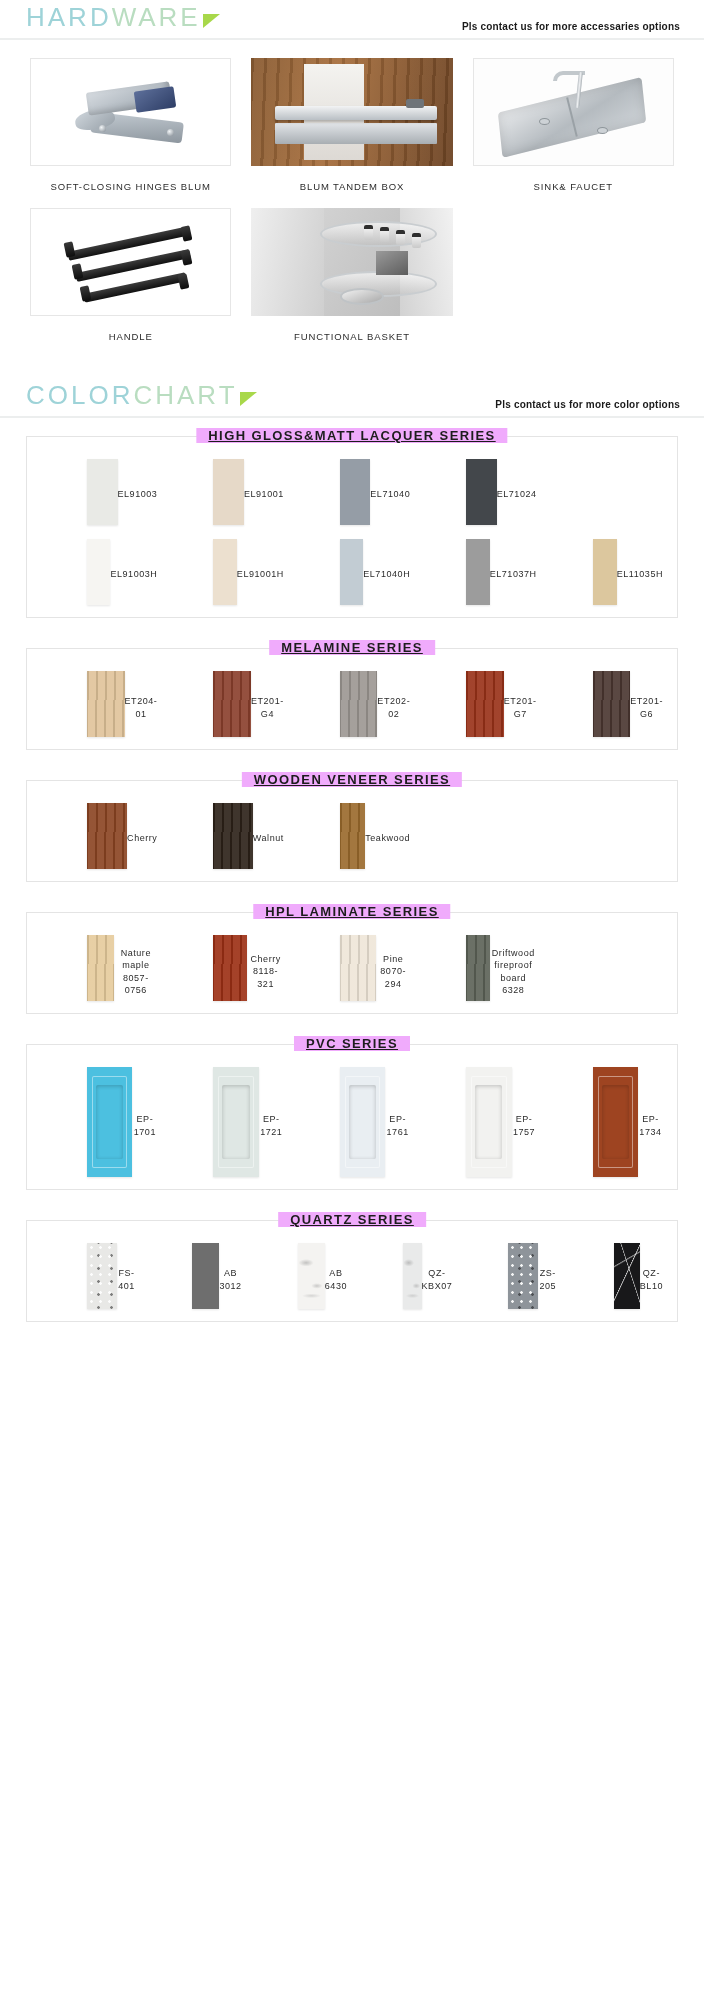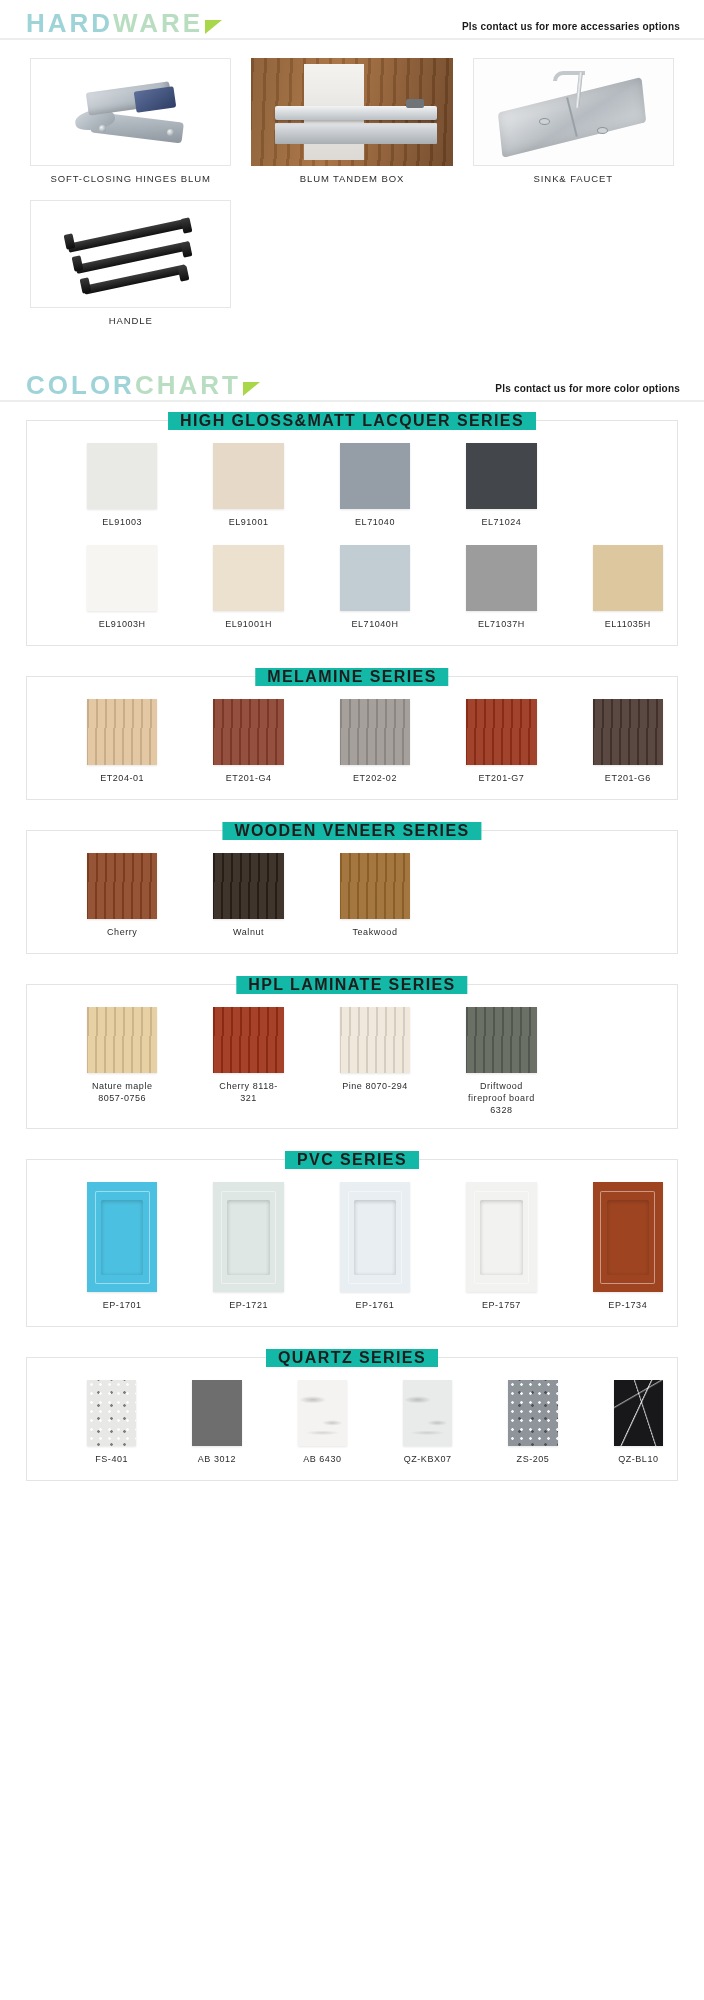--- a/index.html
+++ b/index.html
@@ -18,25 +18,25 @@
     align-items: flex-end;
     justify-content: space-between;
     padding: 0 24px 0 26px;
     border-bottom: 2px solid #eceeee;
     margin-bottom: 18px;
     height: 40px;
   }
   .banner-title {
     font-size: 26px;
     letter-spacing: 3px;
-    font-weight: 700;
+    font-weight: 400;
     display: flex;
     align-items: flex-end;
     line-height: 1;
-    padding-bottom: 2px;
+    padding-bottom: 8px;
   }
   .banner-title .t-a { color: #9ed3d8; }
   .banner-title .t-b { color: #b9ddc0; }
   .banner-arrow {
     width: 0; height: 0;
     border-left: 17px solid #a8d84a;
     border-bottom: 14px solid transparent;
     margin-left: 2px;
     margin-bottom: 2px;
     display: inline-block;
@@ -50,21 +50,21 @@
   }
 
   
   .hw-grid {
     display: grid;
     grid-template-columns: repeat(3, 1fr);
     column-gap: 20px;
     row-gap: 6px;
     padding: 0 30px;
   }
-  .hw-cell { display: flex; flex-direction: column; align-items: center; }
+  .hw-cell { display: flex; flex-direction: column; align-items: center; gap: 8px; }
   .hw-img {
     width: 100%;
     height: 108px;
     border: 1px solid #e6e6e6;
     overflow: hidden;
     position: relative;
     background: #fff;
   }
   .hw-img.nob { border: none; }
   .hw-label {
@@ -170,31 +170,32 @@
     margin: 0 26px 30px;
     border: 1px solid #e4e4e4;
     position: relative;
     padding: 22px 14px 12px;
   }
   .series-title {
     position: absolute;
     top: -9px;
     left: 50%;
     transform: translateX(-50%);
-    background: #14b8a6;
+    background: #f0abfc;
     padding: 0 12px;
-    font-size: 16px;
+    font-size: 13px;
     letter-spacing: 1.4px;
     color: #1d1d1d;
     font-weight: bold;
     white-space: nowrap;
+    text-decoration: underline;
   }
   .sw-row { display: grid; grid-template-columns: repeat(5,1fr); column-gap: 10px; }
   .sw-row + .sw-row { margin-top: 14px; }
-  .sw-cell { display: flex; flex-direction: column; align-items: center; margin-left: 46px; }
+  .sw-cell { display: flex; flex-direction: row; align-items: center; margin-left: 46px; }
   .sw-chip {
     width: 100%;
     height: 66px;
     position: relative;
     overflow: hidden;
     box-shadow: 0 1px 2px rgba(0,0,0,.10);
   }
   .sw-chip.tall { height: 110px; }
   .sw-name {
     font-size: 9px;
@@ -311,20 +312,46 @@
           <div class="hd-foot" style="left:21%;top:52%;"></div>
           <div class="hd-foot" style="left:76%;top:39%;"></div>
           <div class="hd-bar" style="left:26%;top:70%;width:52%;"></div>
           <div class="hd-foot" style="left:25%;top:73%;"></div>
           <div class="hd-foot" style="left:74%;top:61%;"></div>
         </div>
       </div>
       <div class="hw-label">HANDLE</div>
     </div>
 
+    <div class="hw-cell">
+      <div class="hw-img nob">
+        <div class="art">
+          <div class="bk-bg"></div>
+          <div class="bk-panel"></div>
+          <div class="bk-wall"></div>
+          <div class="bk-tray" style="top:12%;"></div>
+          <div class="bk-jar" style="left:56%;top:16%;">
+              <span class="cap"></span>
+            </div>
+          <div class="bk-jar" style="left:64%;top:18%;">
+              <span class="cap"></span>
+            </div>
+          <div class="bk-jar" style="left:72%;top:20%;">
+              <span class="cap"></span>
+            </div>
+          <div class="bk-jar" style="left:80%;top:23%;">
+              <span class="cap"></span>
+            </div>
+          <div class="bk-tray" style="top:58%;"></div>
+          <div class="bk-box"></div>
+          <div class="bk-pot"></div>
+        </div>
+      </div>
+      <div class="hw-label">FUNCTIONAL BASKET</div>
+    </div>
 
   </div>
 
   <div class="spacer-lg"></div>
 
   <div class="banner">
     <div class="banner-title">
       <span class="t-a">COLOR </span>
         <span class="t-b">CHART</span>
       <span class="banner-arrow"></span>

